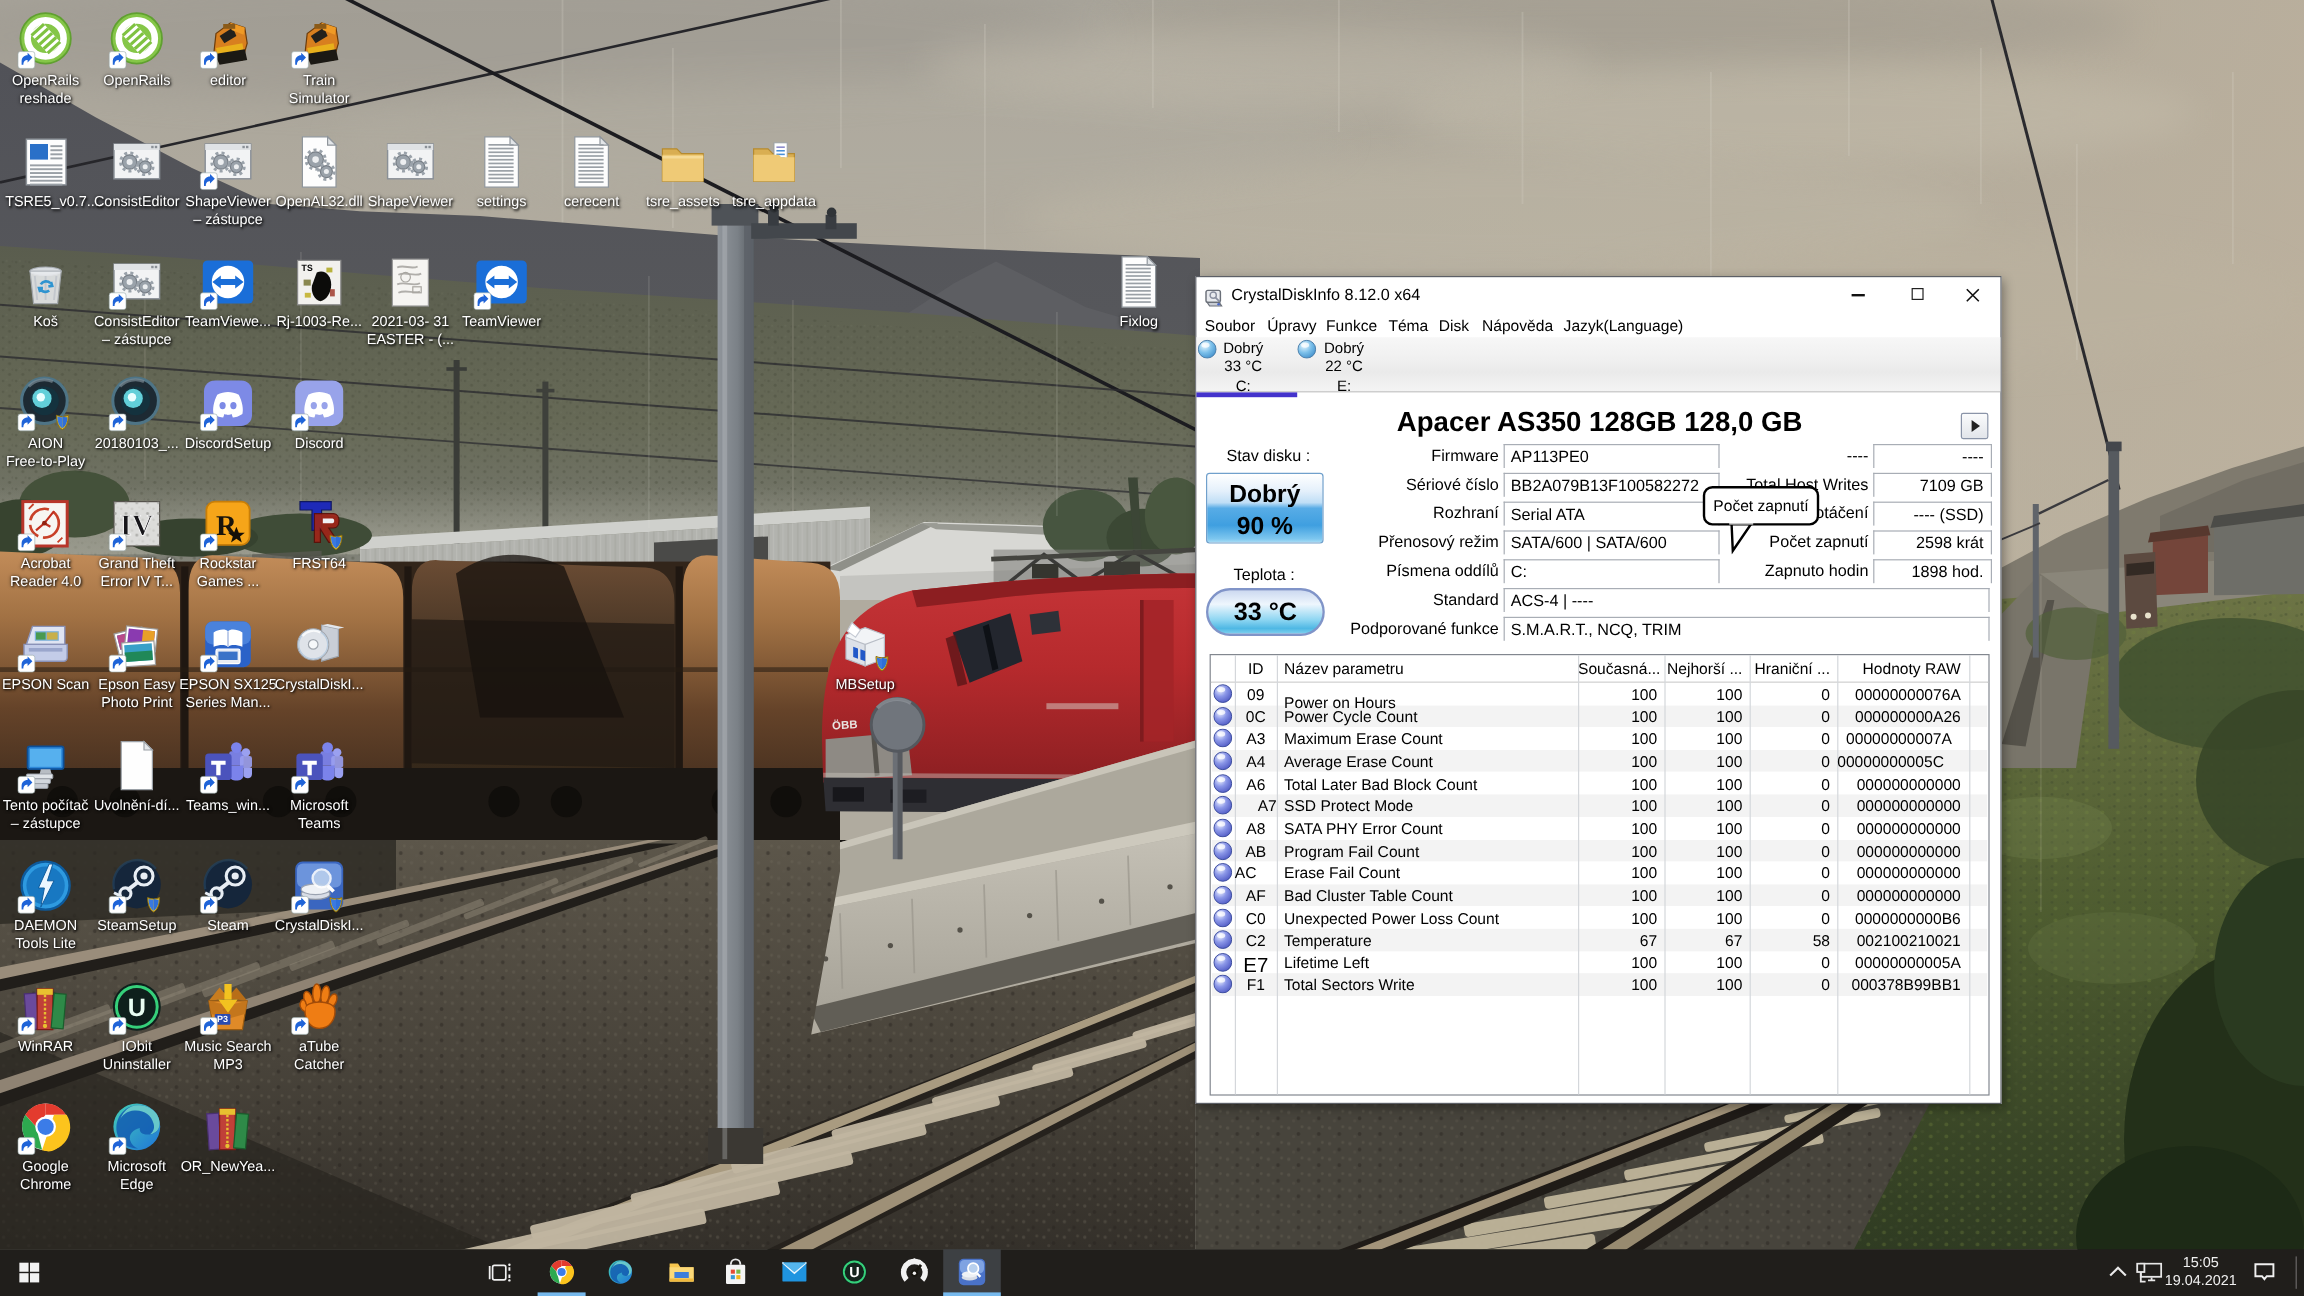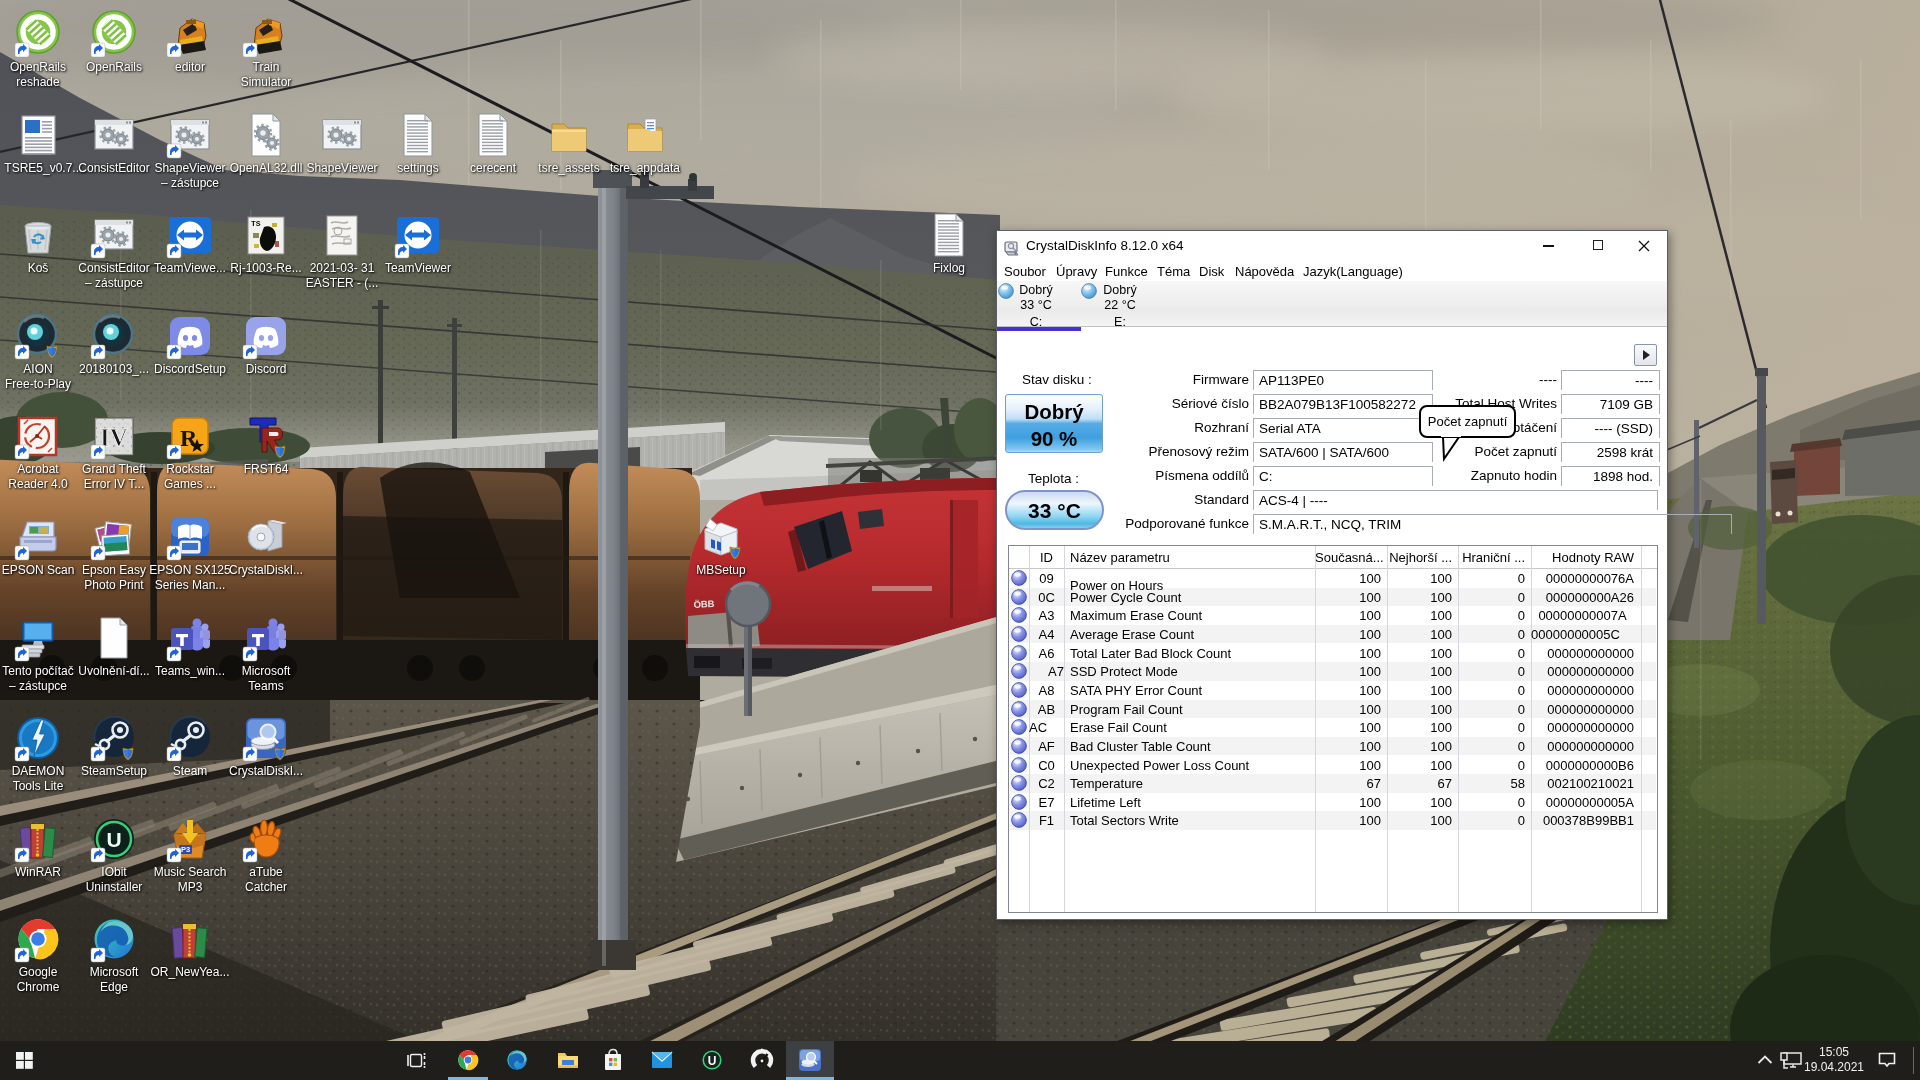--- a/index.html
+++ b/index.html
@@ -1159,41 +1159,42 @@
             <stop offset=".45" stop-color="#7cc0ea"></stop>
             <stop offset="1" stop-color="#2f7fc0"></stop>
           </radialGradient>
         </defs>
         <circle cx="8" cy="8" r="7.4" fill="url(#ob)" stroke="#4a7ca8" stroke-width=".8"></circle>
         <ellipse cx="6.6" cy="4.6" rx="3.4" ry="2.2" fill="#fff" opacity=".75"></ellipse>
       </svg></div>
 <div class="abs" style="left:92px;top:52px;width:62px;text-align:center;font-size:12.5px;line-height:15px">Dobrý<br>22 °C</div>
 <div class="abs" style="left:92px;top:84px;width:62px;text-align:center;font-size:12.5px">E:</div>
 <div class="abs" style="left:0;top:96px;width:84px;height:4px;background:#4433cc"></div>
+<div class="abs" style="left:0;top:107px;width:672px;text-align:center;font-size:23px;font-weight:bold">Apacer AS350 128GB 128,0 GB</div>
 <div class="abs" style="left:637px;top:113px;width:23px;height:22px;background:linear-gradient(#fafbfc,#e2e5ea);border:1px solid #8a94a8;border-radius:2px"><svg width="21" height="20">
         <path d="M8,5 L15,10 L8,15 Z" fill="#222"></path>
       </svg></div>
 <div class="abs" style="left:25px;top:141px;font-size:13.5px">Stav disku :</div>
 <div class="abs" style="left:8px;top:163px;width:98px;height:59px;border:1px solid #70a0cc;border-radius:3px;background:linear-gradient(180deg,#ffffff 0%,#e4f0fb 25%,#bfdef6 42%,#58ace6 50%,#3f9fe0 75%,#7ec7ef 95%,#a8dcf5 100%);text-align:center;font-weight:bold;font-size:20.5px;line-height:27px;padding-top:3px">Dobrý<br>90 %</div>
 <div class="abs" style="left:31px;top:240px;font-size:13.5px">Teplota :</div>
 <div class="abs" style="left:8px;top:259px;width:99px;height:40px;border:2px solid #8094c8;border-radius:21px;background:linear-gradient(180deg,#ccd9f0 0%,#eef6fd 32%,#8ed6f2 68%,#4fb8e4 88%,#7dd0ee 100%);text-align:center;font-weight:bold;font-size:21px;line-height:37px">33 °C</div>
 <div class="abs" style="left:55px;top:141px;width:197px;text-align:right;font-size:13.5px">Firmware</div>
 <div class="abs" style="left:256px;top:139px;width:180px;height:20px;border:1px solid #a8adb5;border-bottom:none;font-size:13.5px;padding:2px 0 0 5px">AP113PE0</div>
 <div class="abs" style="left:55px;top:165px;width:197px;text-align:right;font-size:13.5px">Sériové číslo</div>
 <div class="abs" style="left:256px;top:163px;width:180px;height:20px;border:1px solid #a8adb5;border-bottom:none;font-size:13.5px;padding:2px 0 0 5px">BB2A079B13F100582272</div>
 <div class="abs" style="left:55px;top:189px;width:197px;text-align:right;font-size:13.5px">Rozhraní</div>
 <div class="abs" style="left:256px;top:187px;width:180px;height:20px;border:1px solid #a8adb5;border-bottom:none;font-size:13.5px;padding:2px 0 0 5px">Serial ATA</div>
 <div class="abs" style="left:55px;top:213px;width:197px;text-align:right;font-size:13.5px">Přenosový režim</div>
 <div class="abs" style="left:256px;top:211px;width:180px;height:20px;border:1px solid #a8adb5;border-bottom:none;font-size:13.5px;padding:2px 0 0 5px">SATA/600 | SATA/600</div>
 <div class="abs" style="left:55px;top:237px;width:197px;text-align:right;font-size:13.5px">Písmena oddílů</div>
 <div class="abs" style="left:256px;top:235px;width:180px;height:20px;border:1px solid #a8adb5;border-bottom:none;font-size:13.5px;padding:2px 0 0 5px">C:</div>
 <div class="abs" style="left:55px;top:261px;width:197px;text-align:right;font-size:13.5px">Standard</div>
 <div class="abs" style="left:256px;top:259px;width:405px;height:20px;border:1px solid #a8adb5;border-bottom:none;font-size:13.5px;padding:2px 0 0 5px">ACS-4 | ----</div>
 <div class="abs" style="left:55px;top:285px;width:197px;text-align:right;font-size:13.5px">Podporované funkce</div>
-<div class="abs" style="left:256px;top:283px;width:479px;height:20px;border:1px solid #a8adb5;border-bottom:none;font-size:13.5px;padding:2px 0 0 5px">S.M.A.R.T., NCQ, TRIM</div>
+<div class="abs" style="left:256px;top:283px;width:405px;height:20px;border:1px solid #a8adb5;border-bottom:none;font-size:13.5px;padding:2px 0 0 5px">S.M.A.R.T., NCQ, TRIM</div>
 <div class="abs" style="left:380px;top:141px;width:180px;text-align:right;font-size:13.5px">----</div>
 <div class="abs" style="left:564px;top:139px;width:99px;height:20px;border:1px solid #a8adb5;border-bottom:none;font-size:13.5px;padding:2px 6px 0 0;text-align:right">----</div>
 <div class="abs" style="left:380px;top:165px;width:180px;text-align:right;font-size:13.5px">Total Host Writes</div>
 <div class="abs" style="left:564px;top:163px;width:99px;height:20px;border:1px solid #a8adb5;border-bottom:none;font-size:13.5px;padding:2px 6px 0 0;text-align:right">7109 GB</div>
 <div class="abs" style="left:380px;top:189px;width:180px;text-align:right;font-size:13.5px">Rychlost otáčení</div>
 <div class="abs" style="left:564px;top:187px;width:99px;height:20px;border:1px solid #a8adb5;border-bottom:none;font-size:13.5px;padding:2px 6px 0 0;text-align:right">---- (SSD)</div>
 <div class="abs" style="left:380px;top:213px;width:180px;text-align:right;font-size:13.5px">Počet zapnutí</div>
 <div class="abs" style="left:564px;top:211px;width:99px;height:20px;border:1px solid #a8adb5;border-bottom:none;font-size:13.5px;padding:2px 6px 0 0;text-align:right">2598 krát</div>
 <div class="abs" style="left:380px;top:237px;width:180px;text-align:right;font-size:13.5px">Zapnuto hodin</div>
 <div class="abs" style="left:564px;top:235px;width:99px;height:20px;border:1px solid #a8adb5;border-bottom:none;font-size:13.5px;padding:2px 6px 0 0;text-align:right">1898 hod.</div>
@@ -1439,21 +1440,21 @@
           <defs>
             <radialGradient id="ob2" cx=".35" cy=".3" r=".9">
               <stop offset="0" stop-color="#eef2ff"></stop>
               <stop offset=".4" stop-color="#8b97e8"></stop>
               <stop offset="1" stop-color="#3c46b8"></stop>
             </radialGradient>
           </defs>
           <circle cx="8" cy="8" r="7.4" fill="url(#ob2)" stroke="#3a4a9c" stroke-width=".8"></circle>
           <ellipse cx="6.6" cy="4.6" rx="3.4" ry="2.2" fill="#fff" opacity=".75"></ellipse>
         </svg></div>
-<div class="abs" style="left:20px;top:248.8px;width:35px;text-align:center;font-size:13px;z-index:2">E7</div>
+<div class="abs" style="left:20px;top:248.8px;width:35px;text-align:center;font-size:17px;z-index:2">E7</div>
 <div class="abs" style="left:61px;top:248.8px;font-size:13px;z-index:2">Lifetime Left</div>
 <div class="abs" style="left:306px;top:248.8px;width:66px;text-align:right;font-size:13px;z-index:2">100</div>
 <div class="abs" style="left:378px;top:248.8px;width:65px;text-align:right;font-size:13px;z-index:2">100</div>
 <div class="abs" style="left:449px;top:248.8px;width:67px;text-align:right;font-size:13px;z-index:2">0</div>
 <div class="abs" style="left:522px;top:248.8px;width:103px;text-align:right;font-size:13px;z-index:2">00000000005A</div>
 <div class="abs" style="left:1px;top:265.4px;width:646px;height:18.6px;background:#f3f3f3"></div>
 <div class="abs" style="left:2px;top:266.4px;width:16px;height:16px"><svg width="16" height="16" viewBox="0 0 16 16">
           <defs>
             <radialGradient id="ob2" cx=".35" cy=".3" r=".9">
               <stop offset="0" stop-color="#eef2ff"></stop>

